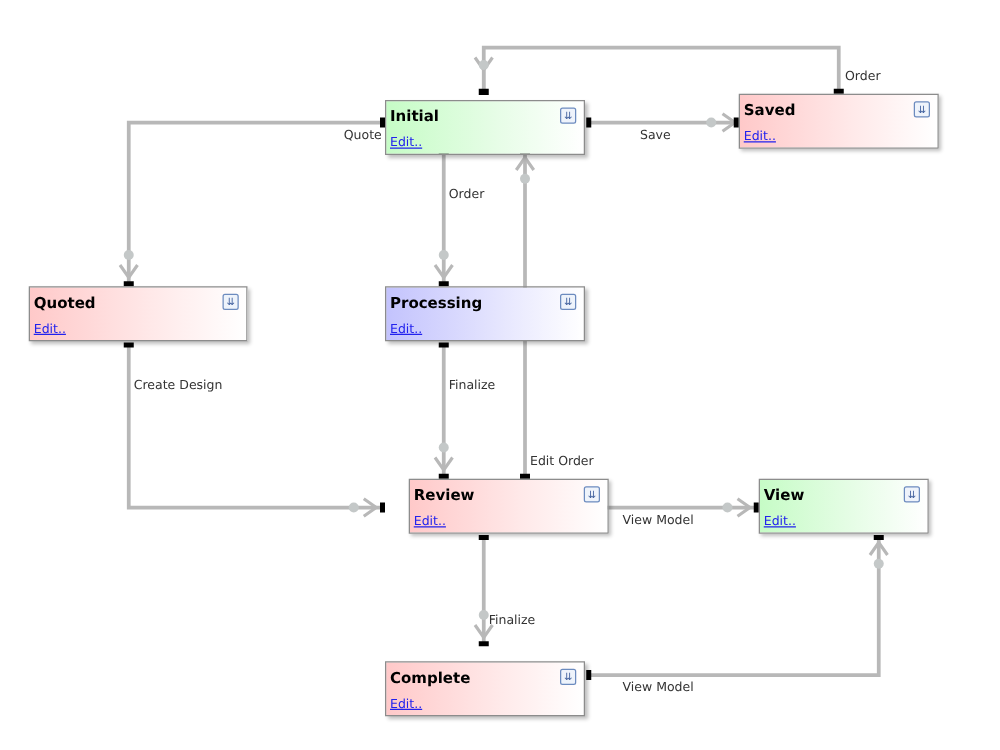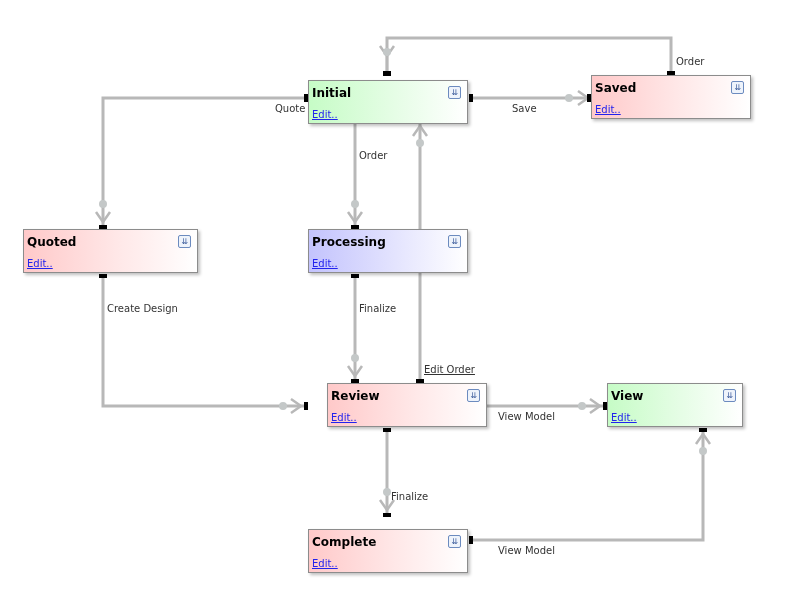--- a/index.html
+++ b/index.html
@@ -98,21 +98,21 @@
     <rect x="469" y="536" width="4" height="8"></rect>
   </g>
 </svg>
 
 <div class="label" style="left:512px; top:103px;">Save</div>
 <div class="label" style="left:676px; top:56px;">Order</div>
 <div class="label" style="left:275px; top:103px;">Quote</div>
 <div class="label" style="left:359px; top:150px;">Order</div>
 <div class="label" style="left:107px; top:303px;text-align:right;">Create Design</div>
 <div class="label" style="left:359px; top:303px;">Finalize</div>
-<div class="label" style="left:424px; top:364px;text-decoration:underline;">Edit Order</div>
+<div class="label" style="left:424px; top:364px;">Edit Order</div>
 <div class="label" style="left:498px; top:411px;">View Model</div>
 <div class="label" style="left:391px; top:458px;margin-top:33px;">Finalize</div>
 <div class="label" style="left:498px; top:545px;">View Model</div>
 
 <div class="node green" style="left:308px; top:80px;text-decoration:underline;">
   <span class="title">Initial</span>
   <span class="expand">⇊</span>
   <span class="edit">Edit..</span>
 </div>
 

